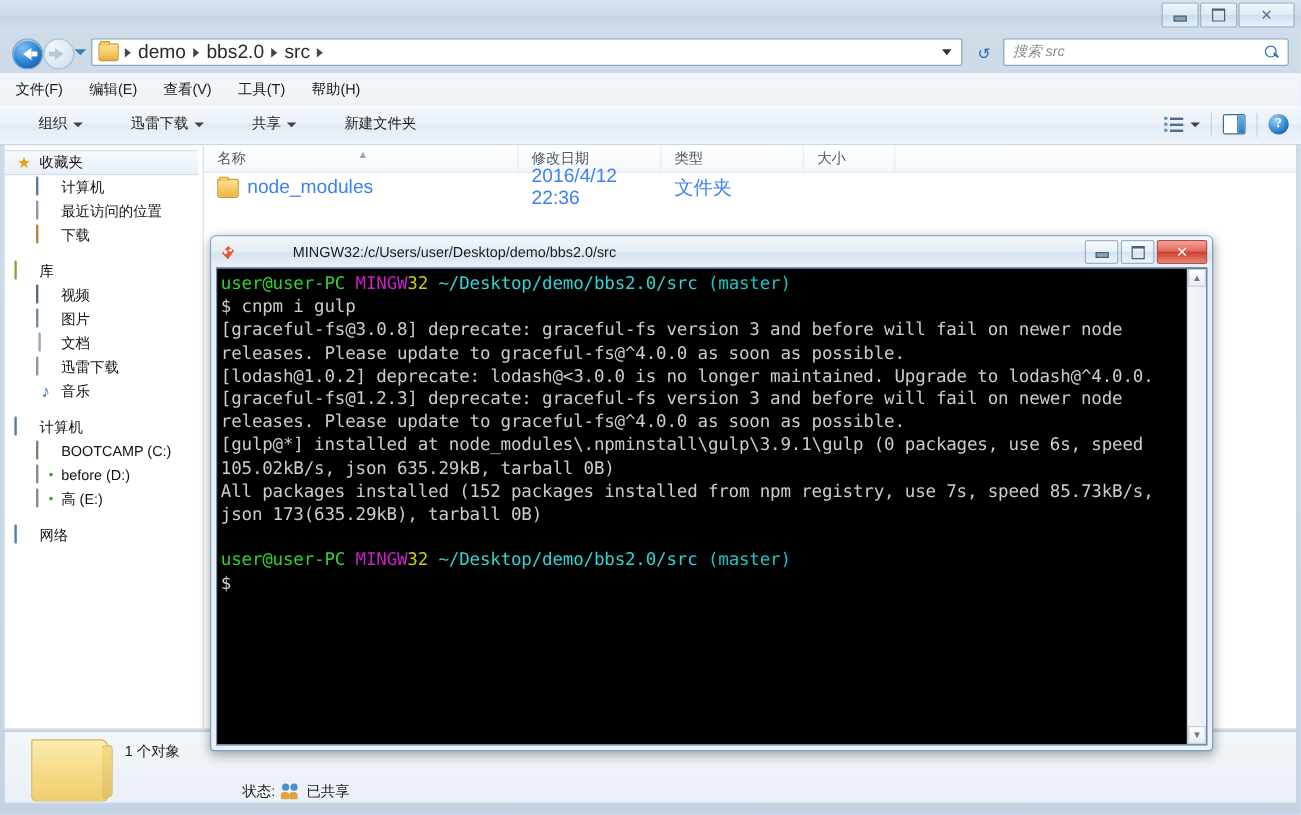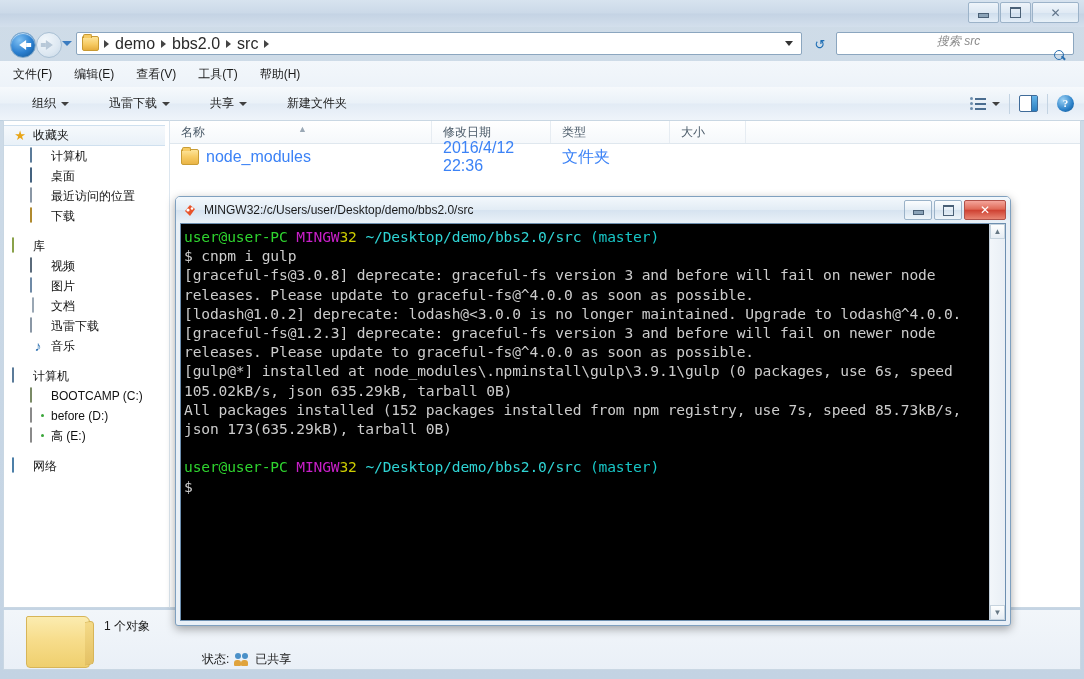--- a/index.html
+++ b/index.html
@@ -71,21 +71,21 @@
   .crumb-sep { width: 0;height:0;border-top:4px solid transparent;border-bottom:4px solid transparent;
     border-left:5px solid #444; margin: 0 2px; }
   .addr-drop { margin-left:auto; margin-right:8px; width:0;height:0;
     border-left:4px solid transparent;border-right:4px solid transparent;border-top:5px solid #333;}
   .refresh { position:absolute; left:808px; top:6px; width:22px; height:21px;
     display:flex;align-items:center;justify-content:center;font-size:13px;color:#1f6fb5;
     border:1px solid transparent; }
   .searchbox {
     position:absolute; left:836px; top:5px; width:238px; height:23px;
     background:#ffffff; border:1px solid #8ba6bf; border-radius:2px; box-sizing:border-box;
-    display:flex; align-items:center;flex-direction:column;
+    display:flex; align-items:center;
   }
   .searchbox .ph { font-size:12px; color:#8b8b8b; font-style: italic; margin-left:7px; }
   .searchbox .mag { margin-left:auto; margin-right:7px; width:12px;height:12px;position:relative;}
   .searchbox .mag:before{content:"";position:absolute;width:8px;height:8px;border:1.6px solid #2a6fb0;border-radius:50%;}
   .searchbox .mag:after{content:"";position:absolute;left:7px;top:7px;width:5px;height:1.6px;background:#2a6fb0;transform:rotate(45deg);}
 
   
   .menubar { position:absolute; left:0; top:61px; width:1084px; height:26px;
     background: linear-gradient(to bottom,#f3f7fb 0%,#edf3f9 100%); display:flex; align-items:center; }
   .menuitem { font-size:12px; color:#1b1b1b; padding:3px 9px; margin-left:4px; }
@@ -174,21 +174,21 @@
 
   
   .term {
     position:absolute; left:175px; top:196px; width:836px; height:430px;
     background:#e9f0f7; border:1px solid #7fa0bf; border-radius:5px 5px 3px 3px;
     box-shadow: 0 3px 10px rgba(0,0,0,.35);
     box-sizing:border-box;
   }
   .term-tb { position:absolute; left:0; top:0; right:0; height:26px;
     background: linear-gradient(to bottom,#f3f8fc 0%,#e2ecf5 50%,#d6e3f0 51%,#e9f1f8 100%);
-    border-radius:4px 4px 0 0; display:flex; align-items:center; }
+    border-radius:4px 4px 0 0; display:flex; align-items:center;gap:40px; }
   .term-ico { width:15px;height:15px;margin-left:7px;margin-right:6px;position:relative; }
   .term-title { font-size:12px; color:#1a1a1a; }
   .term-btns { position:absolute; right:4px; top:3px; display:flex; }
   .tb-btn { width:26px;height:18px;margin-left:2px;border:1px solid #9ab2c8;border-radius:2px;
     background: linear-gradient(to bottom,#fbfdfe 0%,#e5eef6 50%,#d6e3ef 51%,#eef5fa 100%);
     display:flex;align-items:center;justify-content:center; }
   .tb-btn.close { width:40px; border-color:#b05048;
     background: linear-gradient(to bottom,#f4a59b 0%,#e06a58 45%,#cf4233 52%,#e88573 100%); }
   .tb-btn.close span { color:#ffffff; font-size:12px; font-weight:bold; }
   .term-body { position:absolute; left:4px; top:26px; right:4px; bottom:4px;
@@ -327,24 +327,20 @@
 
         <div class="tnode root sel">
           <span class="tico ic-star">★</span>
           <span class="tlabel">收藏夹</span>
         </div>
         <div class="tnode child">
           <span class="tico"><span class="ic-pc"></span></span>
           <span class="tlabel">计算机</span>
         </div>
         <div class="tnode child">
-          <span class="tico"><span class="ic-desk"></span></span>
-          <span class="tlabel">桌面</span>
-        </div>
-        <div class="tnode child">
           <span class="tico"><span class="ic-recent"></span></span>
           <span class="tlabel">最近访问的位置</span>
         </div>
         <div class="tnode child">
           <span class="tico"><span class="ic-dl"></span></span>
           <span class="tlabel">下载</span>
         </div>
 
         <div class="tgap"></div>
 

